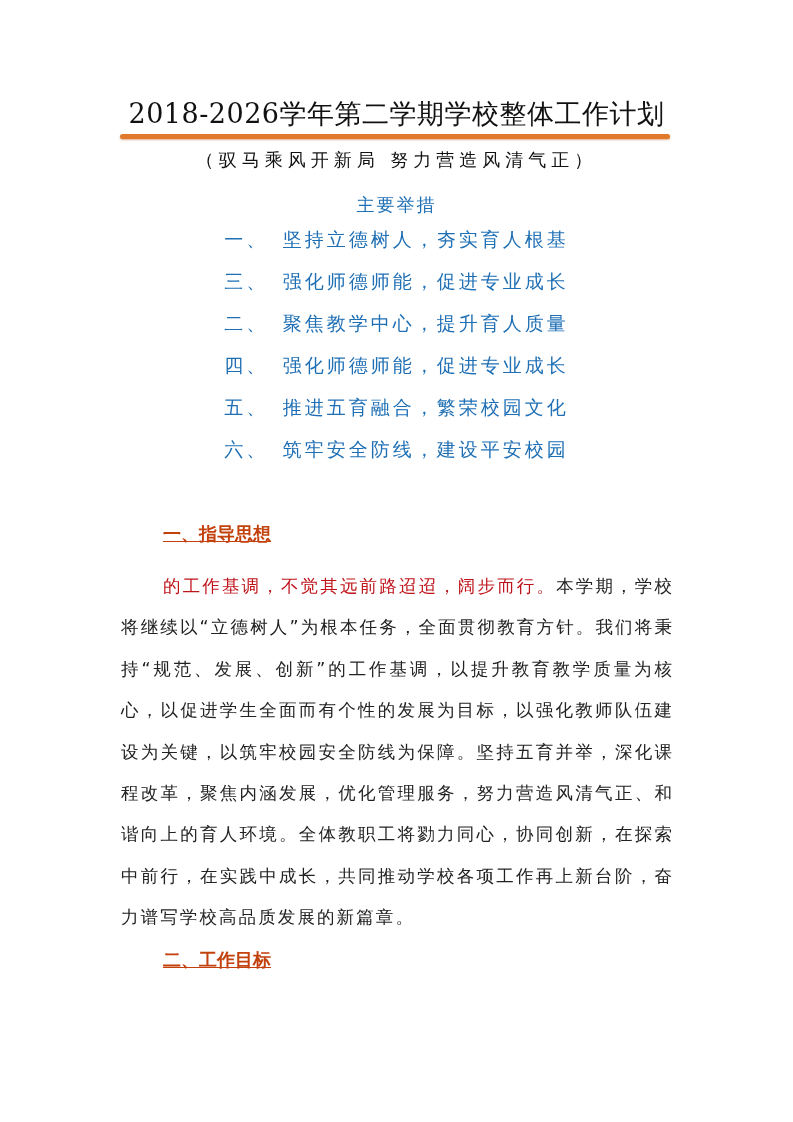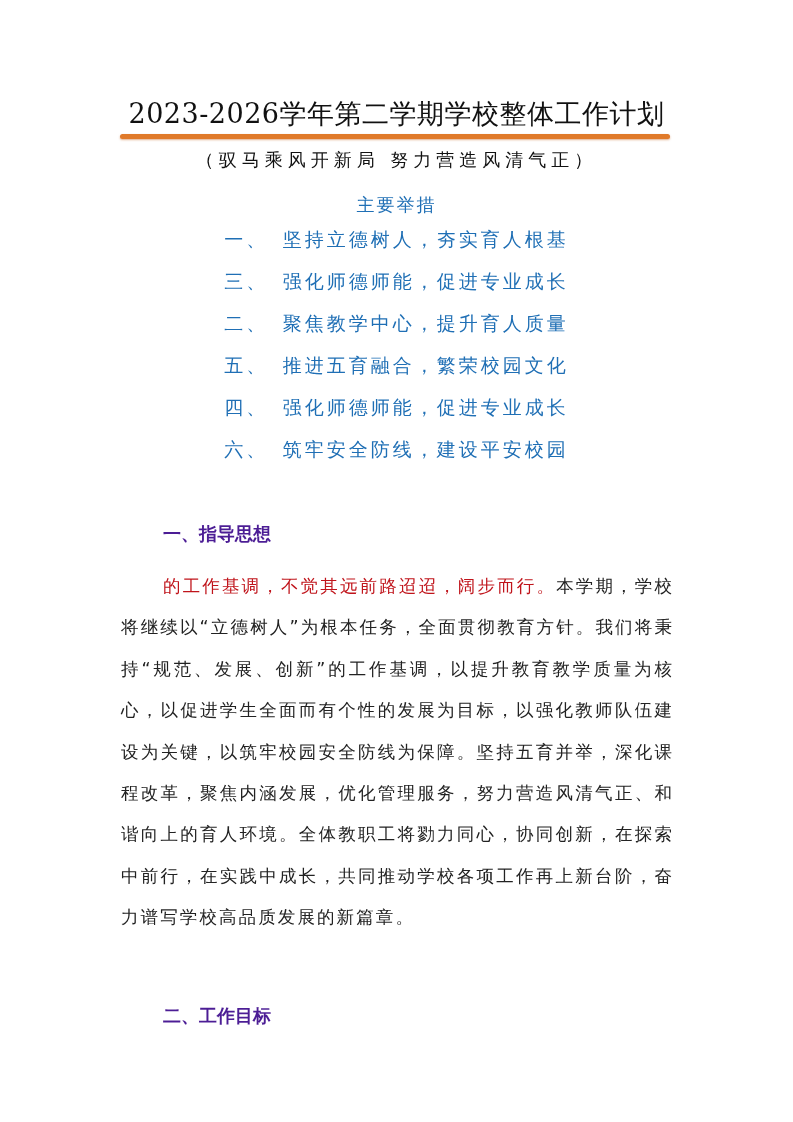--- a/index.html
+++ b/index.html
@@ -25,47 +25,47 @@
   }
   .measures-heading {
     text-align: center; font-size: 18px; line-height: 24px; letter-spacing: 2px; margin-bottom: 11px;
   }
   .measure-item {
     text-align: center; font-size: 19px; line-height: 24px; height: 42px; letter-spacing: 3px;
   }
   .section-heading {
     position: absolute; left: 163px;
     font-family: "DejaVu Sans", "Liberation Sans", sans-serif; font-weight: bold;
-    font-size: 18px; color: #4c1d95; line-height: 24px;
+    font-size: 18px; color: #c2410c; line-height: 24px; text-decoration: underline;
   }
   .body-text {
     position: absolute; left: 121px; width: 553px; top: 566px;
     font-family: "DejaVu Sans", "Liberation Sans", sans-serif;
     font-size: 17.5px; color: #222; line-height: 41.4px; text-align: justify;
     letter-spacing: 2.1px;
     text-indent: 42px;
   }
   .highlight { color: #c0141b; }
 </style>
 </head>
 <body>
 
 <div class="page">
-  <div class="title">2023-2026学年第二学期学校整体工作计划</div>
+  <div class="title">2018-2026学年第二学期学校整体工作计划</div>
   <div class="title-rule"></div>
   <div class="subtitle">（驭马乘风开新局 努力营造风清气正）</div>
 
   <div class="measures">
     <div class="measures-heading">主要举措</div>
     <div class="measure-item">一、 坚持立德树人，夯实育人根基</div>
     <div class="measure-item">三、 强化师德师能，促进专业成长</div>
     <div class="measure-item">二、 聚焦教学中心，提升育人质量</div>
+    <div class="measure-item">四、 强化师德师能，促进专业成长</div>
     <div class="measure-item">五、 推进五育融合，繁荣校园文化</div>
-    <div class="measure-item">四、 强化师德师能，促进专业成长</div>
     <div class="measure-item">六、 筑牢安全防线，建设平安校园</div>
   </div>
 
   <div class="section-heading" style="top:522px;">一、指导思想</div>
 
   <div class="body-text"><span class="highlight">的工作基调，不觉其远前路迢迢，阔步而行。</span><span>本学期，学校将继续以“立德树人”为根本任务，全面贯彻教育方针。我们将秉持“规范、发展、创新”的工作基调，以提升教育教学质量为核心，以促进学生全面而有个性的发展为目标，以强化教师队伍建设为关键，以筑牢校园安全防线为保障。坚持五育并举，深化课程改革，聚焦内涵发展，优化管理服务，努力营造风清气正、和谐向上的育人环境。全体教职工将勠力同心，协同创新，在探索中前行，在实践中成长，共同推动学校各项工作再上新台阶，奋力谱写学校高品质发展的新篇章。</span></div>
 
-  <div class="section-heading" style="top:1004px;">二、工作目标</div>
+  <div class="section-heading" style="top:948px;">二、工作目标</div>
 </div>
 
 </body></html>

